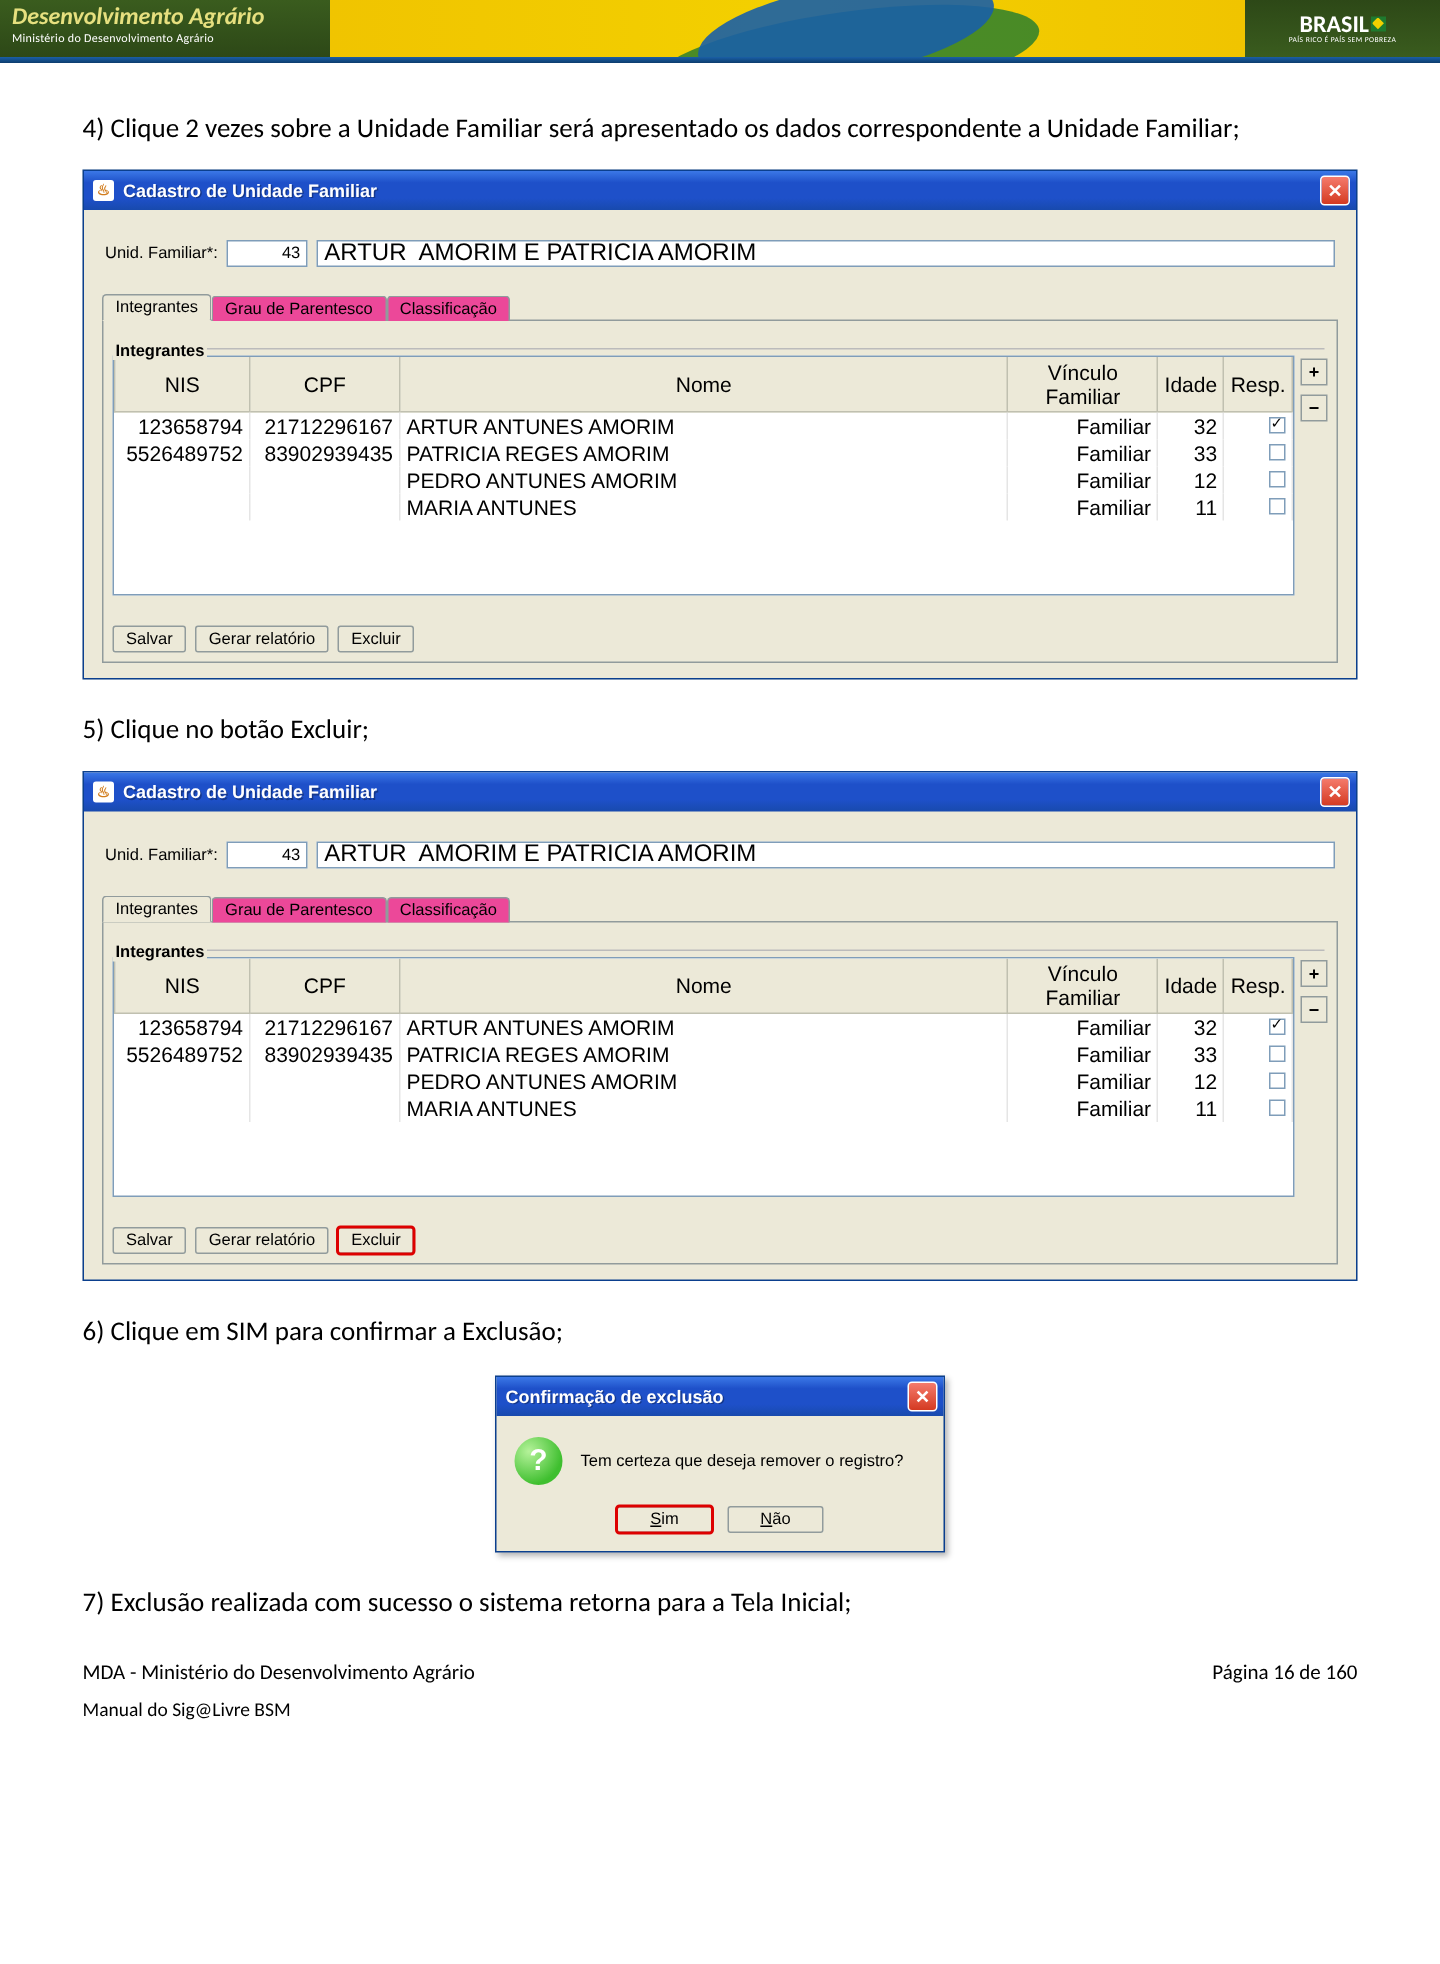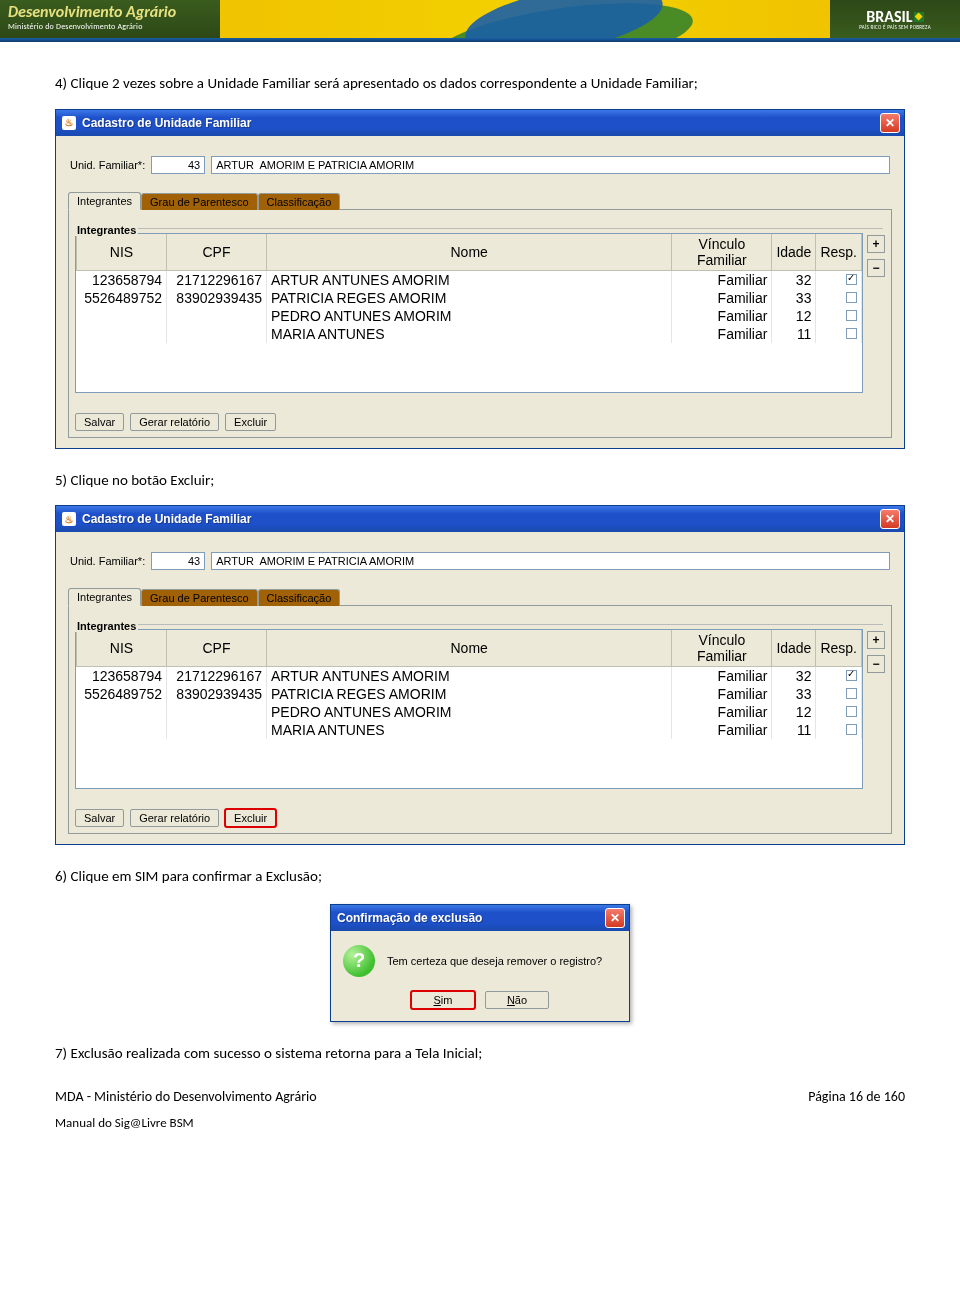--- a/index.html
+++ b/index.html
@@ -15,41 +15,41 @@
   .banner-mid .swoosh1 { position: absolute; left: 40%; top: -10px; width: 200px; height: 60px; background: #1a5fa6; border-radius: 50%; transform: rotate(-10deg); opacity: .9;}
   .banner-mid .swoosh2 { position: absolute; left: 35%; top: 8px; width: 260px; height: 60px; background: #1f7a2f; border-radius: 50%; transform: rotate(-8deg); opacity: .8;}
   .banner-right { flex: 0 0 130px; background: linear-gradient(#2d4817,#3a5c1e); display: flex; align-items: center; justify-content: center; }
   .brasil-logo { font-weight: 900; color: #fff; font-size: 16px; line-height: 1; text-align: center; }
   .brasil-logo small { display:block; font-size:5px; font-weight:400; color:#fff; letter-spacing:.3px;}
   .brasil-logo .flag { display:inline-block; width:10px; height:10px; background:#1f7a2f; position:relative; margin-left:1px;}
   .brasil-logo .flag::after{content:"";position:absolute;inset:1px;background:#f3d000;clip-path:polygon(50% 0,100% 50%,50% 100%,0 50%);}
   .banner-rule { height: 4px; background: linear-gradient(#1a5fa6,#0d3d6e); }
   
   .content { padding: 30px 55px 10px 55px; }
-  .step { font-family: Calibri, Arial, sans-serif; font-size: 15px; color: #000; line-height: 1.5; margin: 0 0 14px 0; }
+  .step { font-family: Calibri, Arial, sans-serif; font-size: 18px; color: #000; line-height: 1.5; margin: 0 0 14px 0; }
   .step-num { color: #000; }
 
   
   .xp-window { border: 1px solid #0b3f8e; background: #ece9d8; font-family: Tahoma, Arial, sans-serif; font-size: 11px; color: #000; margin-bottom: 20px; }
   .xp-titlebar { height: 26px; background: linear-gradient(#3b78e7 0%, #1e50c9 30%, #1e50c9 70%, #184aad 100%); color: #fff; display: flex; align-items: center; padding: 0 4px 0 6px; }
   .xp-titlebar .jicon { width: 14px; height: 14px; background: #fff; border-radius: 2px; display: flex; align-items: center; justify-content: center; color: #d17c1d; font-size: 10px; font-weight: bold; margin-right: 6px; }
   .xp-title { font-weight: bold; font-size: 12px; text-shadow: 1px 1px 0 rgba(0,0,0,.3); flex: 1; }
   .xp-close { width: 20px; height: 20px; background: linear-gradient(#f57b6c,#d43a22); border: 1px solid #fff; border-radius: 3px; color: #fff; display: flex; align-items: center; justify-content: center; font-size: 12px; font-weight: bold; cursor: pointer; }
   .xp-body { padding: 14px 10px 10px 10px; }
   
   .form-row { display: flex; align-items: center; gap: 6px; margin: 6px 4px 18px 4px; }
   .lbl { font-size: 11px; }
   .num-input { width: 54px; height: 18px; border: 1px solid #7f9db9; background: #fff; text-align: right; padding-right: 4px; font-size: 11px; }
-  .txt-input { flex: 1; height: 18px; border: 1px solid #7f9db9; background: #fff; padding: 0 4px; font-size: 11px; }
+  .txt-input { flex: 1; height: 18px; border: 1px solid #7f9db9; background: #fff; padding: 0 4px; font-size: 16px; }
   
   .tabs-wrap { padding: 0 2px; }
   .tabs { display: flex; align-items: flex-end; gap: 0; margin-bottom: -1px; }
   .tab { background: #ece9d8; border: 1px solid #919b9c; border-bottom: none; border-radius: 3px 3px 0 0; padding: 2px 8px; font-size: 11px; position: relative; z-index: 1; }
   .tab.active { background: #ece9d8; border-bottom: 1px solid #ece9d8; z-index: 3; }
-  .tab:not(.active) { background: #a16207; }
+  .tab:not(.active) { background: #ec4899; }
   .tab-panel { border: 1px solid #919b9c; background: #ece9d8; padding: 6px 2px 6px 2px; position: relative; }
   
   .fieldset-label { font-size: 11px; font-weight: bold; margin-left: 4px; position: relative; top: 8px; background: #ece9d8; padding: 0 2px; display: inline-block; }
   .fieldset-line { border-top: 1px solid #bbb; margin: 0 6px 4px 6px; }
   
   .table-area { display: flex; gap: 4px; padding: 0 4px; }
   .grid { flex: 1; background: #fff; border: 1px solid #7f9db9; height: 160px; overflow: hidden; }
   .grid table { width: 100%; border-collapse: collapse; font-size: 14px; }
   .grid th { background: #ece9d8; border: 1px solid #c0c0b0; border-top: none; font-weight: normal; padding: 2px 4px; text-align: center; height: 18px; }
   .grid td { border-right: 1px solid #e5e5e5; padding: 1px 4px; height: 15px; text-align: right; }

